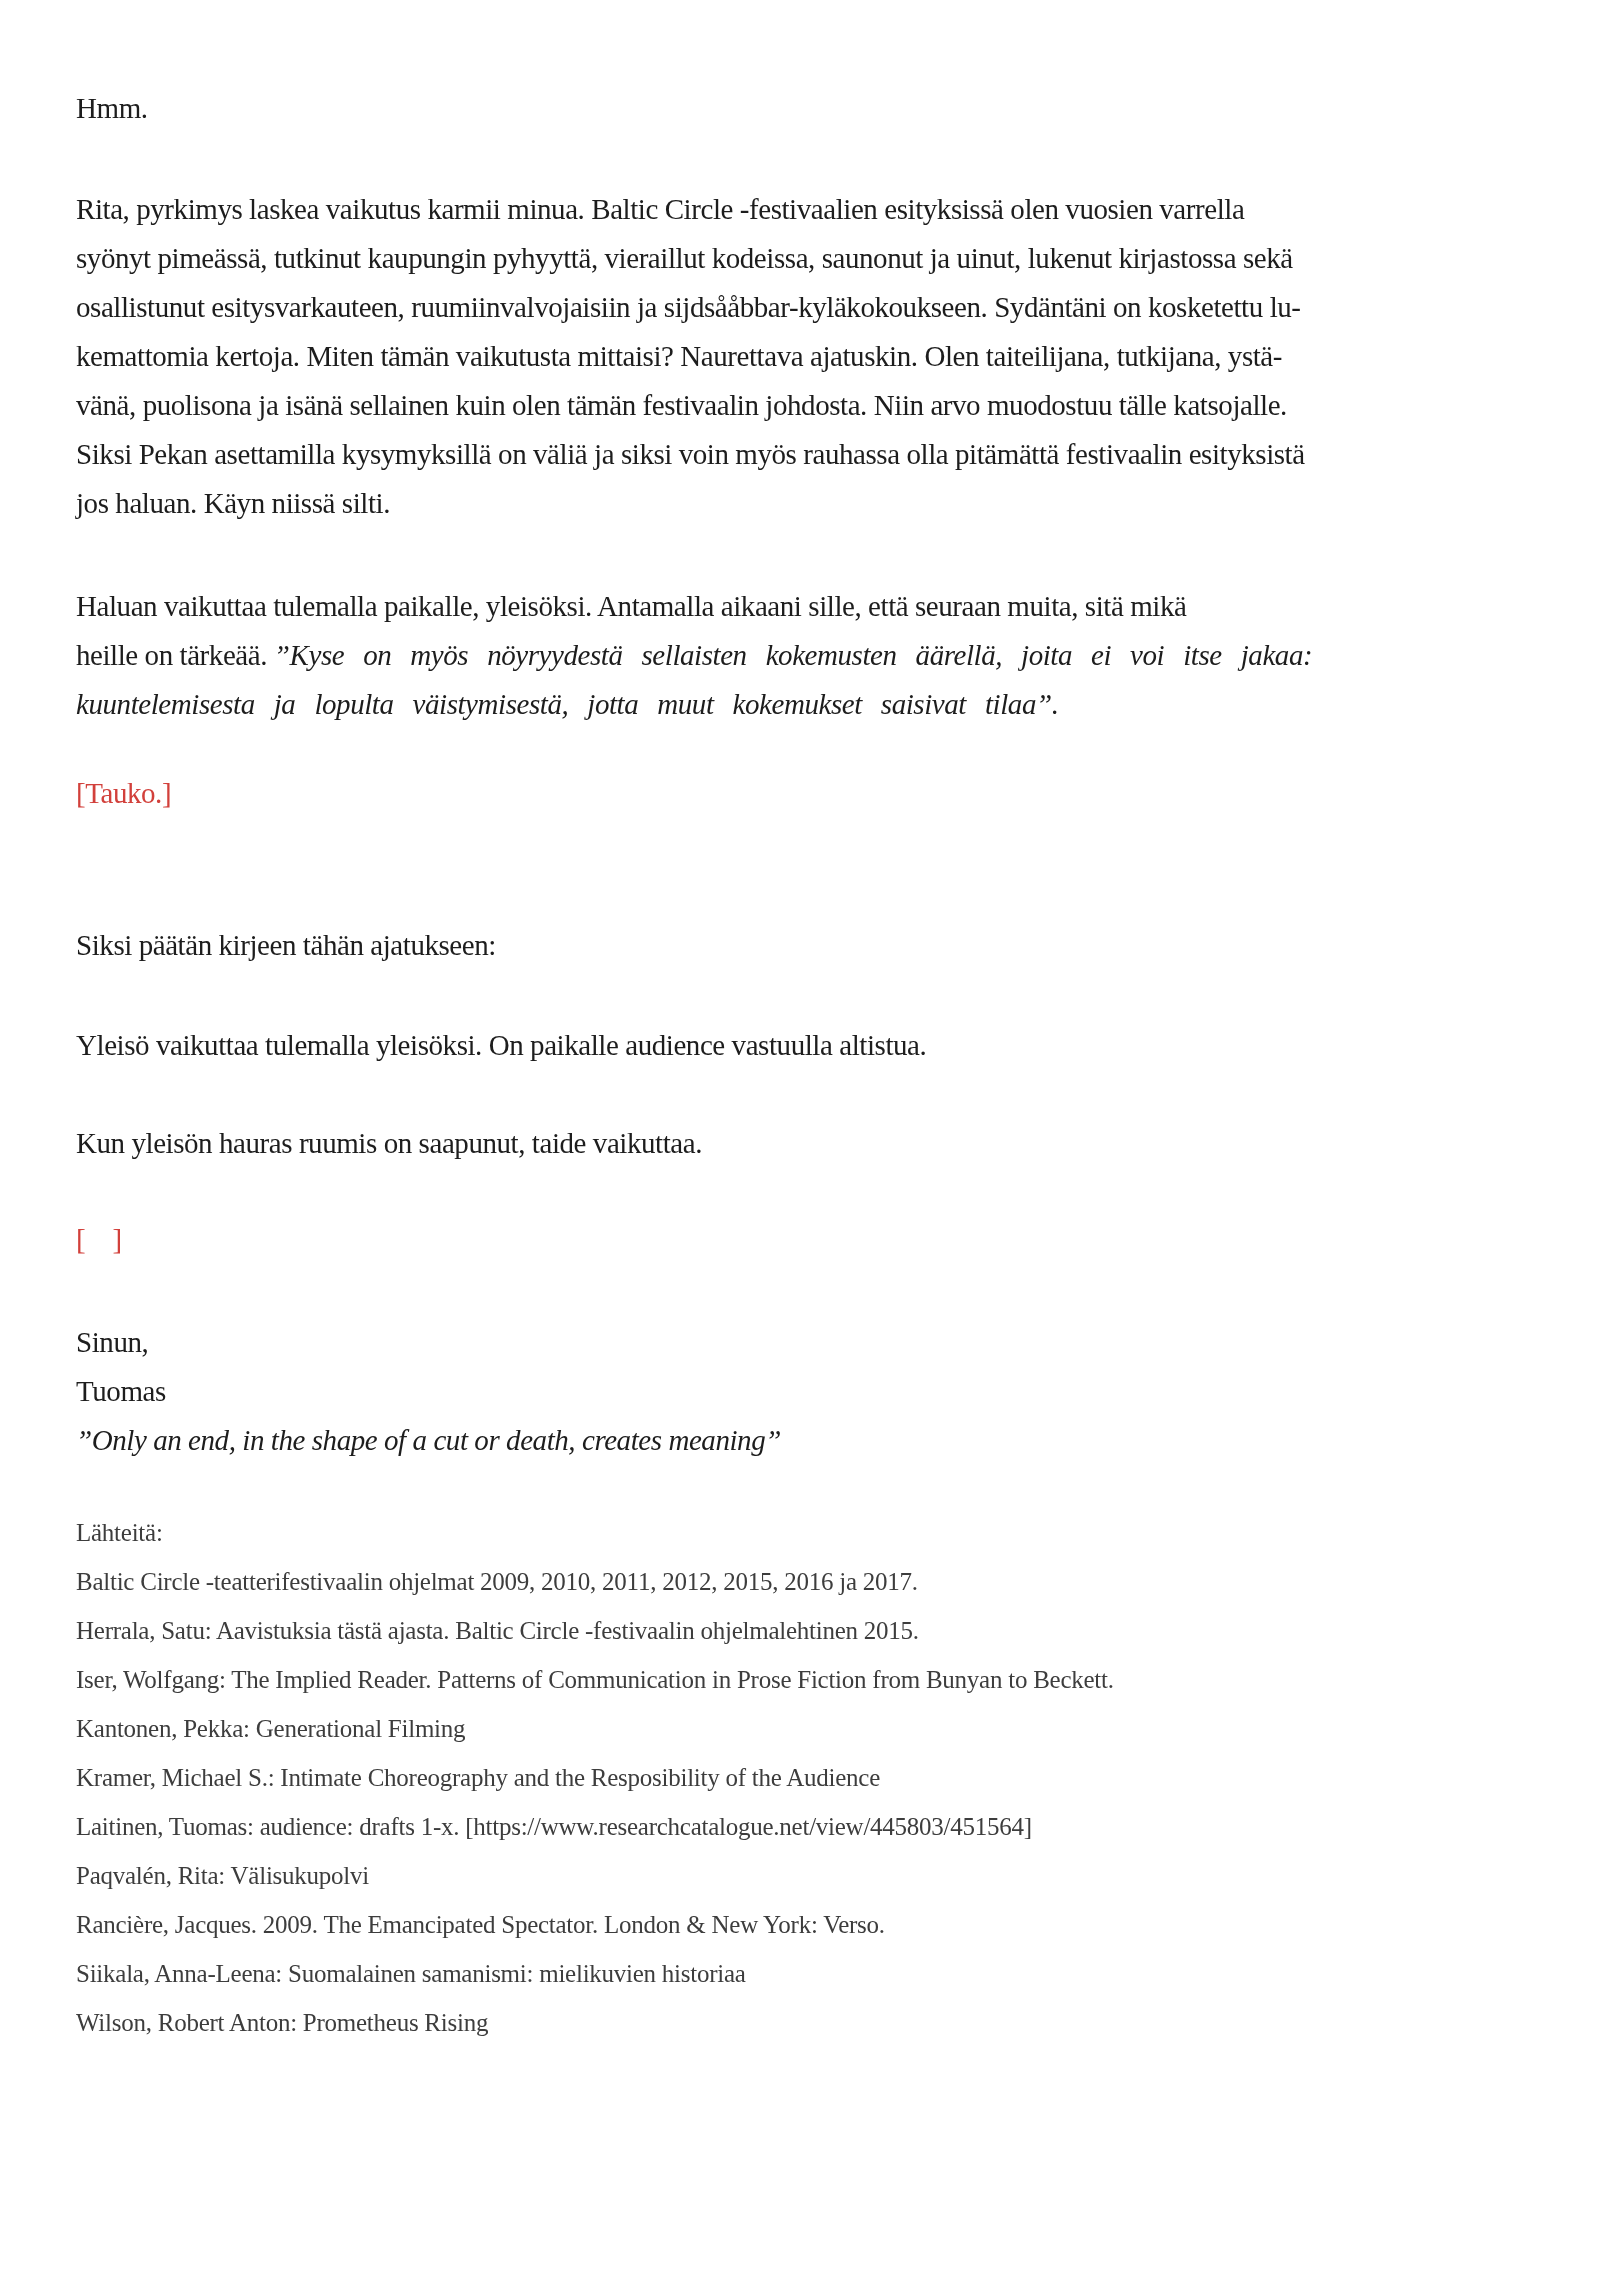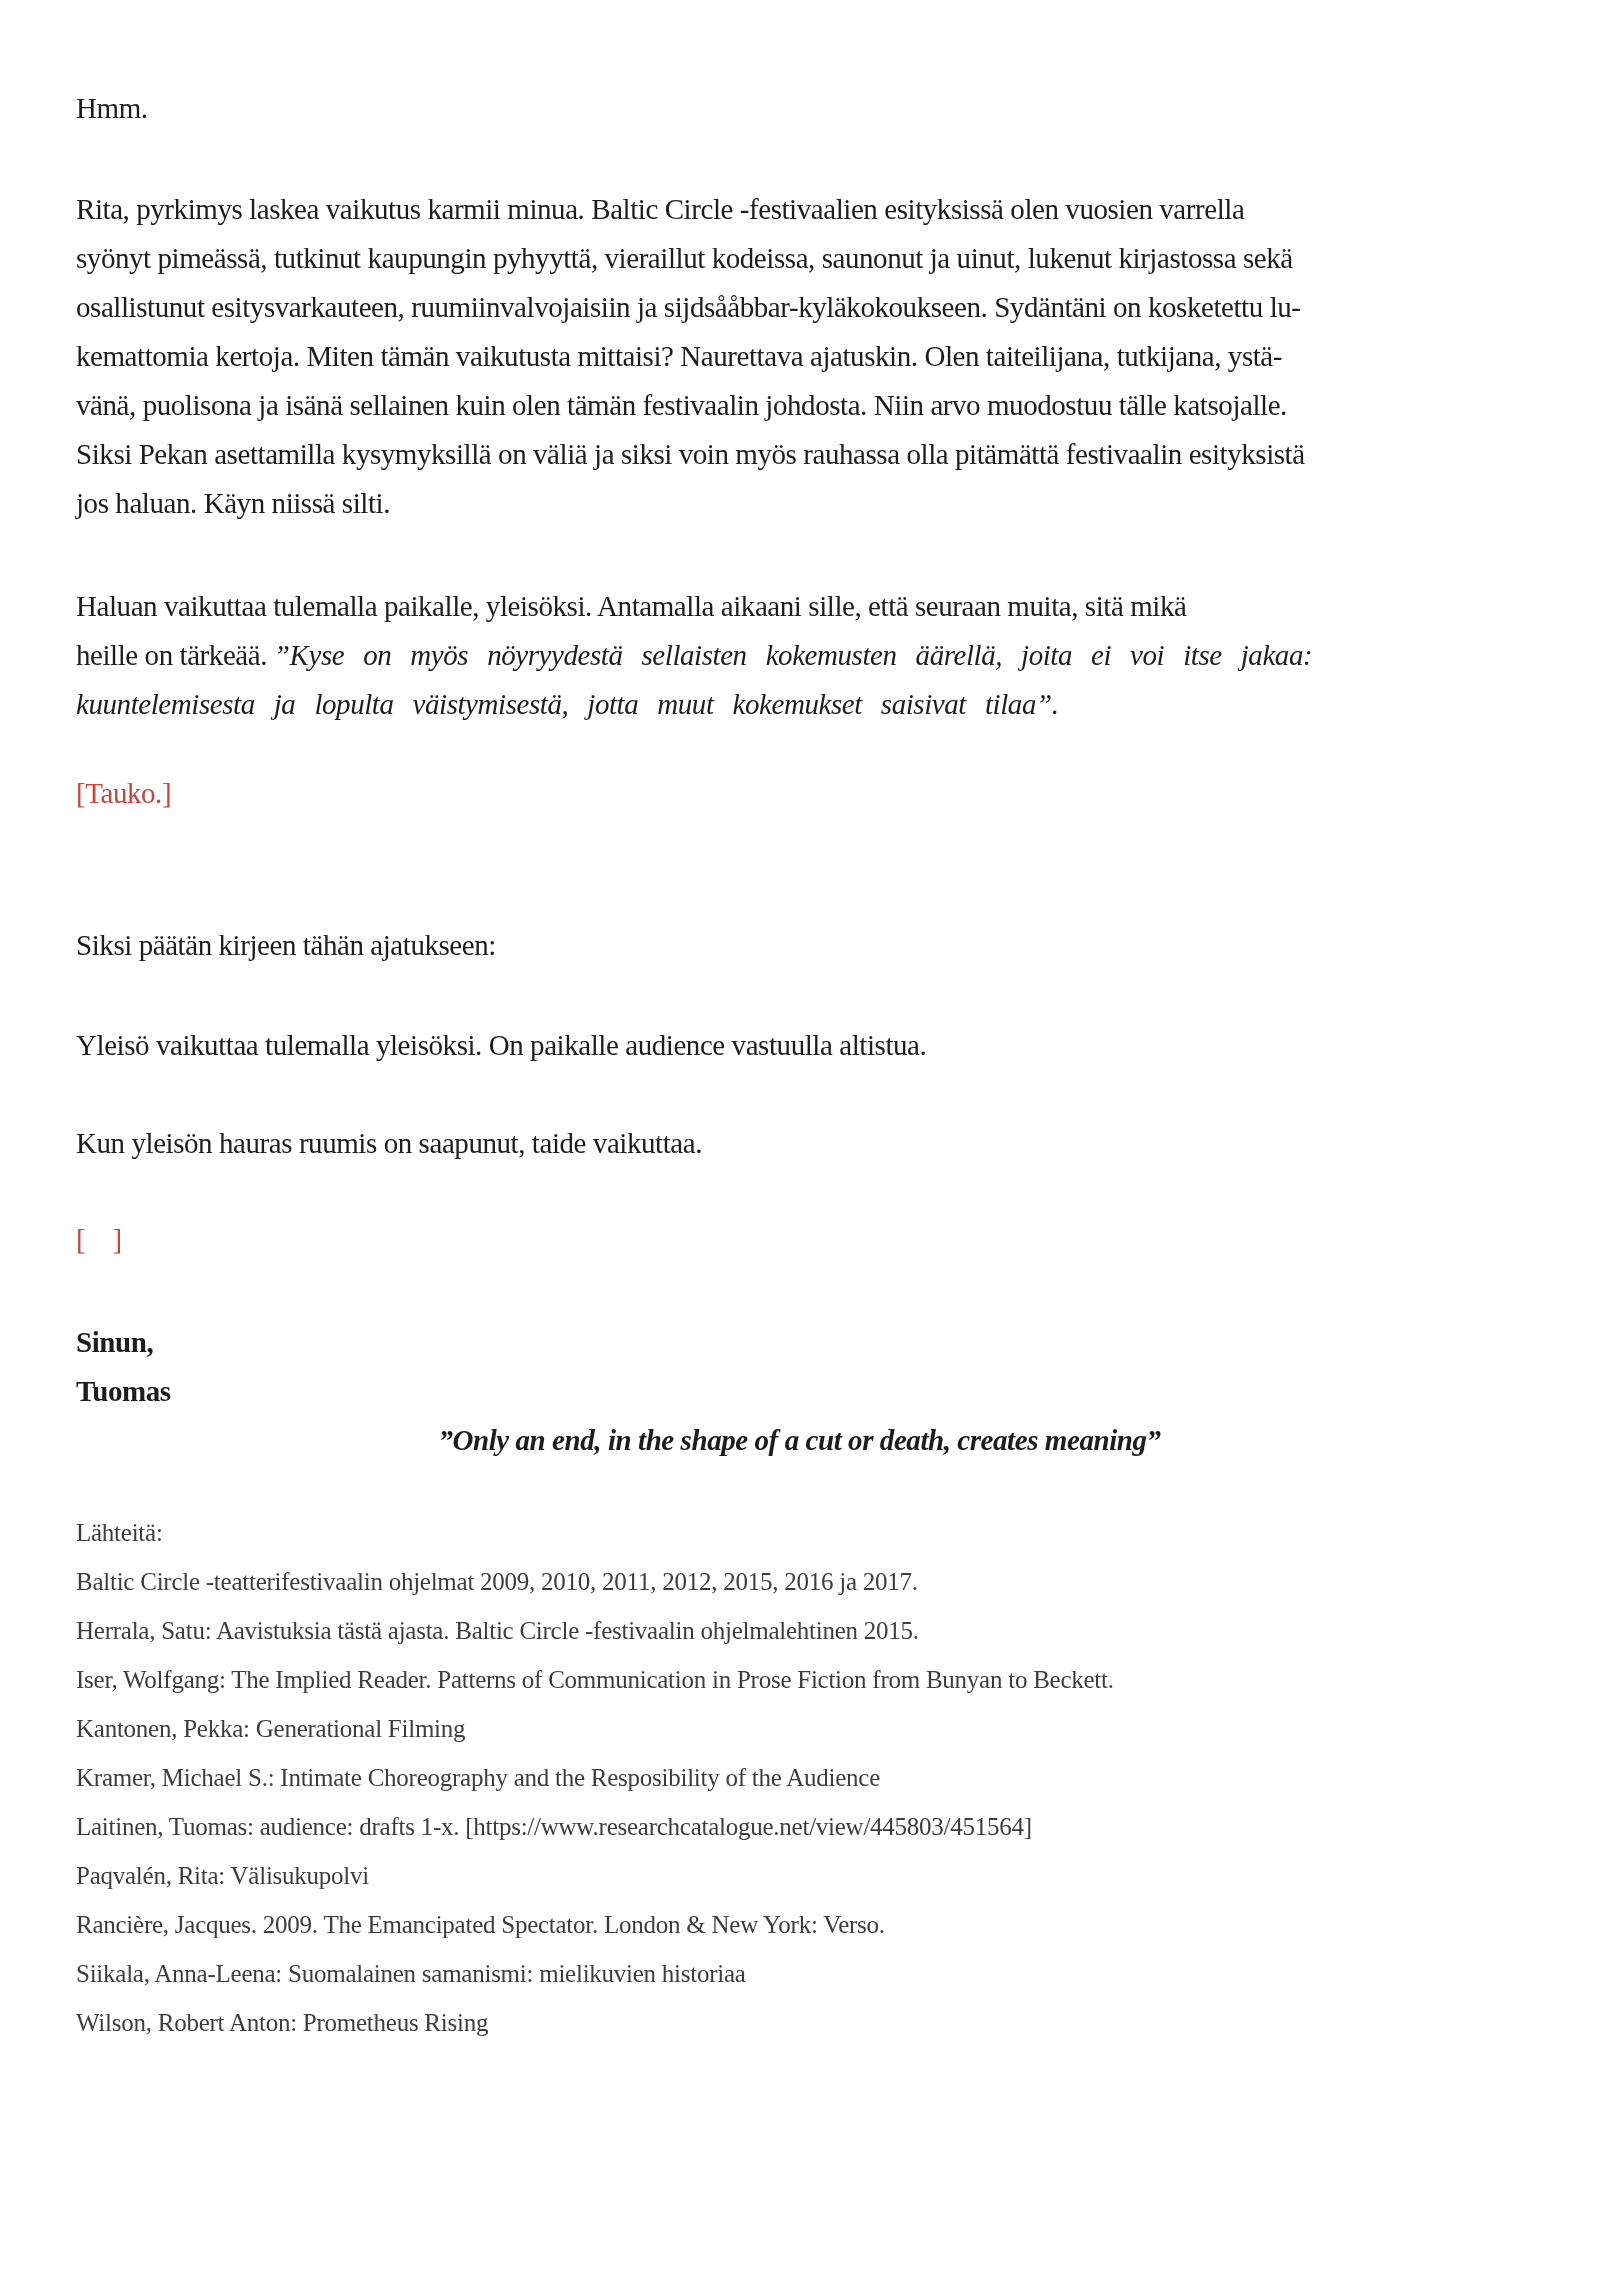--- a/index.html
+++ b/index.html
@@ -26,29 +26,28 @@
     white-space: pre;
   }
   .p-viimeinen { margin-top: 51px; }
   .p-rita      { margin-top: 52px; }
   .p-haluan    { margin-top: 54px; }
   .p-tauko     { margin-top: 40px; }
   .p-siksi     { margin-top: 103px; }
   .p-yleiso    { margin-top: 51px; }
   .p-kun       { margin-top: 49px; }
   .p-brackets  { margin-top: 47px; }
-  .sig-block   { margin-top: 54px; font-weight: bold; }
+  .sig-block   { margin-top: 54px; }
   .red-text { color: #d2403b; }
   .stretched-quote {
     font-style: italic;
     word-spacing: 0.42em;
   }
   .closing-quote-line {
     font-style: italic;
-    text-align: center;
   }
   .sources {
     margin-top: 43px;
     color: #3d3d3d;
   }
   .source-line {
     font-size: 25px;
     line-height: 49px;
     letter-spacing: -0.01em;
     white-space: pre;

